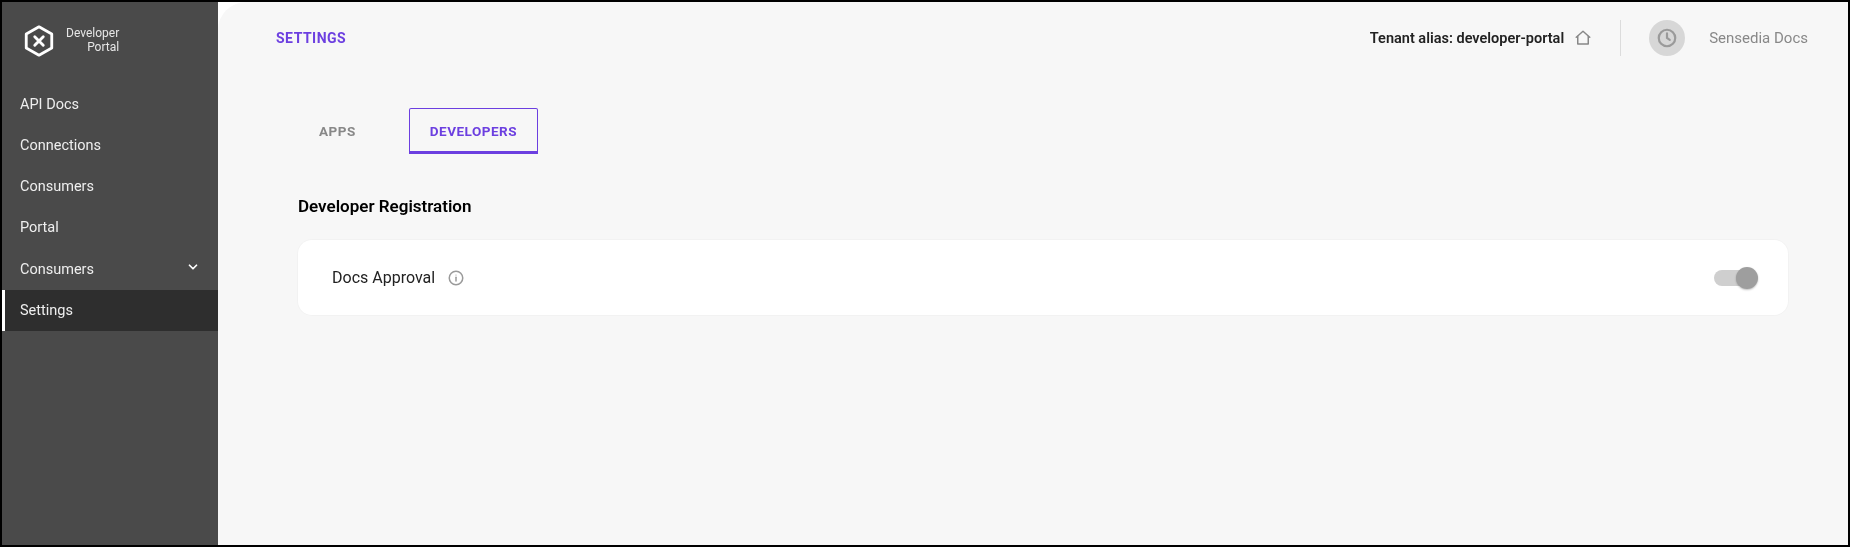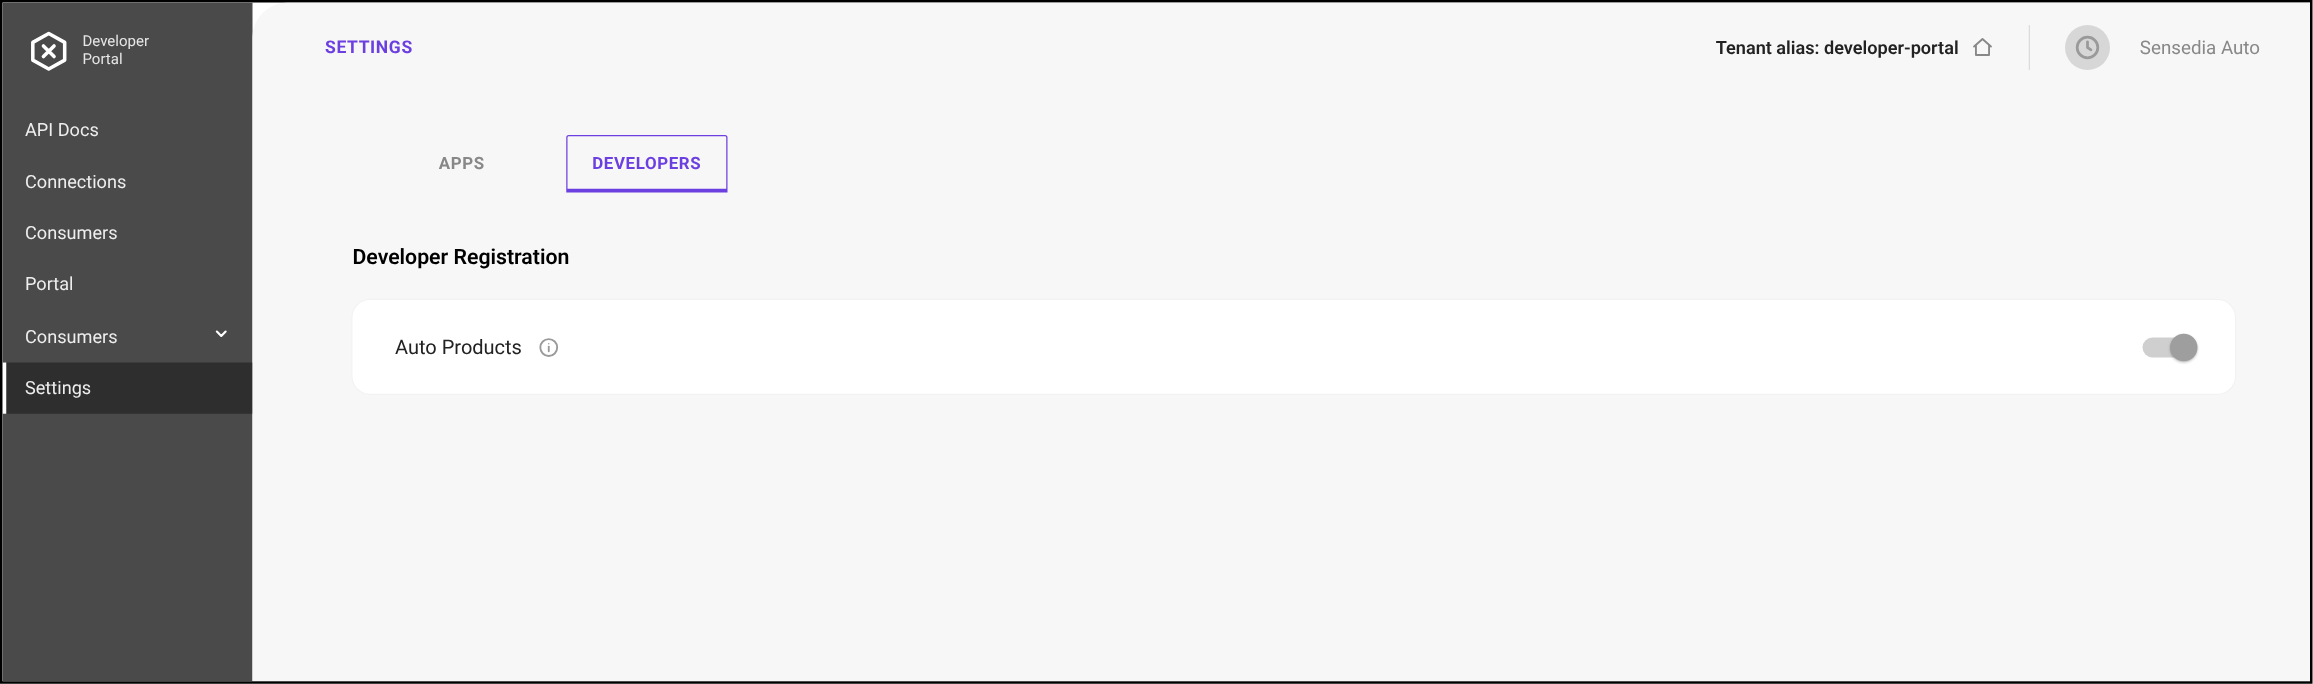--- a/index.html
+++ b/index.html
@@ -1,20 +1,20 @@
 <!DOCTYPE html>
 <html><head>
 <meta charset="utf-8">
 <style>
   * { box-sizing: border-box; margin: 0; padding: 0; }
   html, body { width: 1850px; height: 547px; font-family: -apple-system, BlinkMacSystemFont, "Segoe UI", Roboto, Arial, sans-serif; overflow: hidden; }
   body { display: flex; border: 2px solid #000; background: #fff; }
 
   
-  .sidebar { width: 200px; background: #4a4a4a; color: #fff; display: flex; flex-direction: column; }
+  .sidebar { width: 216px; background: #4a4a4a; color: #fff; display: flex; flex-direction: column; text-align: right; }
   .logo-block { display: flex; align-items: center; gap: 10px; padding: 22px 18px 26px 20px; }
   .logo-glyph { width: 34px; height: 34px; display:flex; align-items:center; justify-content:center; }
   .logo-text { font-size: 12px; line-height: 1.15; color:#e6e6e6; }
 
   .nav { display: flex; flex-direction: column; }
   .nav-item { display:flex; align-items:center; justify-content:space-between; padding: 12px 18px 12px 18px; font-size: 14.5px; color: #eee; cursor: pointer; }
   .nav-item.active { background:#2e2e2e; border-left: 3px solid #fff; padding-left: 15px; }
   .chevron svg { width:14px; height:14px; }
 
   
@@ -24,21 +24,21 @@
   .header { display:flex; align-items:center; padding: 18px 40px 0 58px; }
   .page-title { font-size: 14px; font-weight: 700; letter-spacing: 0.5px; color: #6c3fe0; }
   .header-spacer { flex:1; }
   .tenant { font-size: 14.5px; color:#222; font-weight: 600; display:flex; align-items:center; gap:10px; }
   .home-icon { width:18px; height:18px; color:#777; }
   .divider-v { width:1px; height:36px; background:#dcdcdc; margin: 0 28px; }
   .avatar { width:36px; height:36px; border-radius:50%; background:#d7d7d7; display:flex; align-items:center; justify-content:center; color:#9a9a9a; }
   .user-name { font-size: 15px; color:#888; margin-left: 24px; }
 
   
-  .tabs { display:flex; gap:44px; padding: 52px 0 0 80px; margin-left: 48px; }
+  .tabs { display:flex; gap:32px; padding: 52px 0 0 80px; }
   .tab { font-size: 13.5px; font-weight:700; letter-spacing:0.5px; color:#888; padding: 14px 20px 12px; cursor:pointer; border:1px solid transparent; }
   .tab.active { color:#6c3fe0; border:1px solid #6c3fe0; border-bottom: 3px solid #6c3fe0; border-radius: 2px 2px 0 0; }
 
   
   .section-title { font-size: 17px; font-weight:600; color:#000000; padding: 42px 0 0 80px; }
 
   .card { margin: 24px 60px 0 80px; background:#fff; border-radius: 14px; padding: 28px 34px; display:flex; align-items:center; justify-content:space-between; box-shadow: 0 0 0 1px rgba(0,0,0,0.02); }
   .card-left { display:flex; align-items:center; gap:12px; font-size:16px; color:#222; }
   .info-icon { width:18px; height:18px; color:#9a9a9a; }
 
@@ -105,37 +105,37 @@
         </svg>
       </span>
     </div>
     <div class="divider-v"></div>
     <div class="avatar">
       <svg viewBox="0 0 24 24" width="22" height="22" fill="none" stroke="#9a9a9a" stroke-width="2.4" stroke-linecap="round">
         <circle cx="12" cy="12" r="9"></circle>
         <path d="M12 7 v5 l3 2"></path>
       </svg>
     </div>
-    <div class="user-name">Sensedia Auto</div>
+    <div class="user-name">Sensedia Docs</div>
   </div>
 
   <div class="tabs">
     <div class="tab">
       <span>APPS</span>
     </div>
     <div class="tab active">
       <span>DEVELOPERS</span>
     </div>
   </div>
 
   <div class="section-title">Developer Registration</div>
 
   <div class="card">
     <div class="card-left">
-      <span>Auto Products</span>
+      <span>Docs Approval</span>
       <span class="info-icon">
         <svg viewBox="0 0 24 24" width="18" height="18" fill="none" stroke="#9a9a9a" stroke-width="2" stroke-linecap="round">
           <circle cx="12" cy="12" r="9"></circle>
           <line x1="12" y1="11" x2="12" y2="16"></line>
           <circle cx="12" cy="8" r="0.8" fill="#9a9a9a" stroke="none"></circle>
         </svg>
       </span>
     </div>
     <div class="toggle">
       <div class="toggle-knob"></div>

